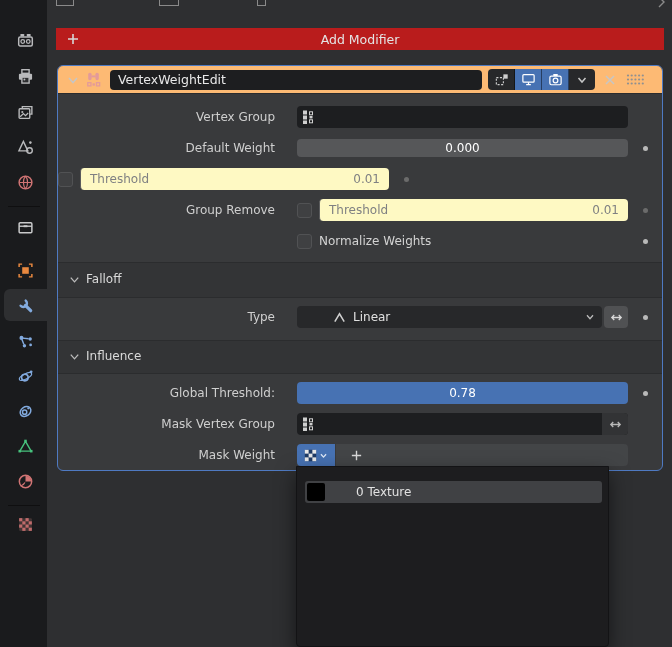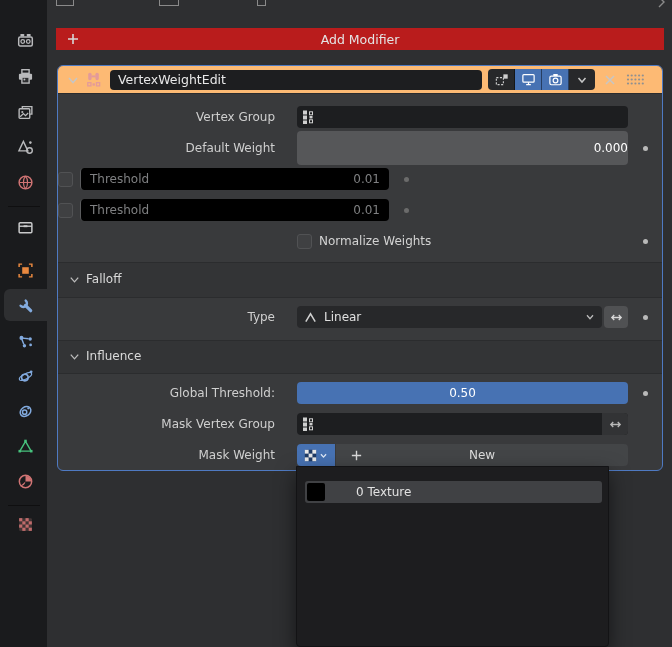--- a/index.html
+++ b/index.html
@@ -32,30 +32,30 @@
   .tile.on{background:#4772b3;}
   .hicon{margin-left:8px;display:flex;cursor:pointer;}
   
   .prow{position:absolute;left:0;width:604px;height:22px;display:flex;align-items:center;}
   .plabel{width:239px;padding-right:22px;text-align:right;box-sizing:border-box;color:#cfcfcf;font-size:12px;white-space:nowrap;}
   .pfield{width:331px;height:22px;position:relative;display:flex;align-items:center;}
   .pdeco{width:34px;display:flex;align-items:center;justify-content:center;}
   .dot{width:5px;height:5px;border-radius:50%;background:#b9b9b9;cursor:pointer;}
   .dot.dim{background:#6b6b6b;}
   .darkfield{flex:1;height:22px;background:#1d1e20;border-radius:4px;display:flex;align-items:center;padding:0 4px;box-sizing:border-box;}
-  .valfield{flex:1;height:34px;background:#565759;border-radius:4px;display:flex;align-items:center;justify-content:flex-end;color:#fff;font-size:12px;cursor:ew-resize;}
+  .valfield{flex:1;height:18px;background:#565759;border-radius:4px;display:flex;align-items:center;justify-content:center;color:#fff;font-size:12px;cursor:ew-resize;}
   .checkbox{width:15px;height:15px;background:#3f4042;border:1px solid #515254;border-radius:3px;box-sizing:border-box;flex:none;cursor:pointer;}
-  .threshold{flex:1;height:22px;background:#000000;border-left:1px solid #5a5b5d;border-radius:4px;margin-left:7px;
+  .threshold{flex:1;height:22px;background:#fef9c3;border-left:1px solid #5a5b5d;border-radius:4px;margin-left:7px;
              display:flex;align-items:center;padding:0 9px;box-sizing:border-box;font-size:12px;color:#7f8082;cursor:ew-resize;}
   .threshold .val{margin-left:auto;}
   .chklabel{margin-left:7px;color:#d3d3d3;font-size:12px;}
   .secstrip{position:absolute;left:0;width:604px;background:#333436;border-top:1px solid #2b2c2e;border-bottom:1px solid #2b2c2e;}
   .sechead{position:absolute;left:0;width:604px;height:22px;display:flex;align-items:center;color:#dadada;font-size:12px;cursor:pointer;}
   .sechead svg{margin:0 5px 0 10px;}
-  .select{flex:1;height:22px;background:#27282a;border-radius:4px;display:flex;align-items:center;color:#e0e0e0;font-size:12px;cursor:pointer;}
+  .select{flex:1;height:22px;background:#27282a;border-radius:4px;display:flex;align-items:center;color:#e0e0e0;font-size:12px;cursor:pointer;padding-left:29px;}
   .select .stxt{margin-left:6px;}
   .select .chev{margin-left:auto;margin-right:6px;display:flex;}
   .swapbtn{width:24px;height:22px;background:#505153;border-radius:4px;margin-left:2px;display:flex;align-items:center;justify-content:center;flex:none;cursor:pointer;}
   .slider{flex:1;height:22px;background:#4772b3;border-radius:4px;display:flex;align-items:center;justify-content:center;color:#fff;font-size:12px;cursor:ew-resize;}
   .vgswap{margin-left:auto;width:26px;height:22px;background:#323335;border-radius:0 4px 4px 0;display:flex;align-items:center;justify-content:center;cursor:pointer;}
   .texbrowse{width:38px;height:22px;background:#4772b3;border-radius:4px 0 0 4px;display:flex;align-items:center;justify-content:center;gap:2px;flex:none;cursor:pointer;}
   .newbtn{flex:1;height:22px;background:#434547;border-radius:0 4px 4px 0;margin-left:1px;display:flex;align-items:center;color:#dcdcdc;font-size:12px;position:relative;cursor:pointer;}
   .newbtn .plus{position:absolute;left:14px;display:flex;}
   .newbtn .nlbl{flex:1;text-align:center;}
   
@@ -322,20 +322,21 @@
             <span>Threshold</span>
             <span class="val">0.01</span>
           </div>
         </div>
         <div class="pdeco">
             <span class="dot dim"></span>
           </div>
       </div>
 
       <div class="prow" style="top:133px">
+        <div class="plabel">Group Remove</div>
         <div class="pfield">
           <div class="checkbox"></div>
           <div class="threshold">
             <span>Threshold</span>
             <span class="val">0.01</span>
           </div>
         </div>
         <div class="pdeco">
             <span class="dot dim"></span>
           </div>
@@ -388,21 +389,21 @@
         <svg width="13" height="13" viewBox="0 0 14 14" fill="none" stroke="#bcbcbc" stroke-width="1.4">
             <path d="M3 5 L7 9.5 L11 5"></path>
           </svg>
         <span>Influence</span>
       </div>
 
       <div class="prow" style="top:316px">
         <div class="plabel">Global Threshold:</div>
         <div class="pfield">
           <div class="slider">
-            <span>0.50</span>
+            <span>0.78</span>
           </div>
         </div>
         <div class="pdeco">
             <span class="dot"></span>
           </div>
       </div>
 
       <div class="prow" style="top:347px">
         <div class="plabel">Mask Vertex Group</div>
         <div class="pfield">
@@ -441,21 +442,20 @@
             <svg width="9" height="9" viewBox="0 0 14 14" fill="none" stroke="#dce6f5" stroke-width="2">
                 <path d="M3 5 L7 9.5 L11 5"></path>
               </svg>
           </div>
           <div class="newbtn">
             <span class="plus">
               <svg width="13" height="13" viewBox="0 0 14 14" stroke="#d8d8d8" stroke-width="1.5">
                   <path d="M7 2 V12 M2 7 H12"></path>
                 </svg>
             </span>
-            <span class="nlbl">New</span>
           </div>
         </div>
         <div class="pdeco"></div>
       </div>
     </div>
 
     <div class="dropdown">
       <div class="dditem">
         <span class="swatch"></span>
         <span class="dlbl">0 Texture</span>

